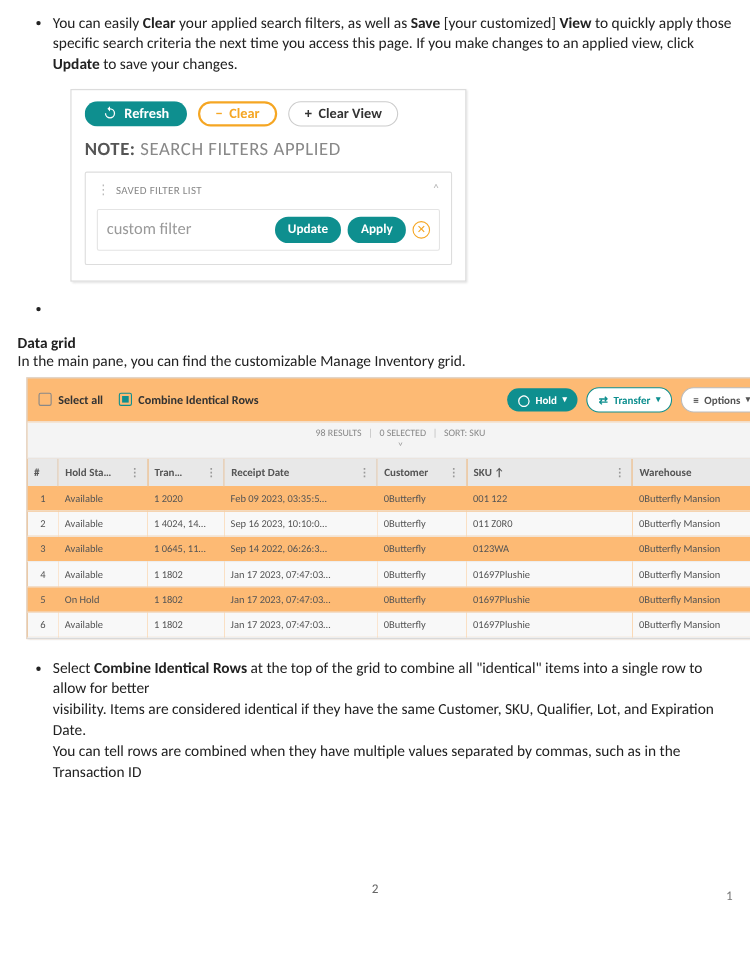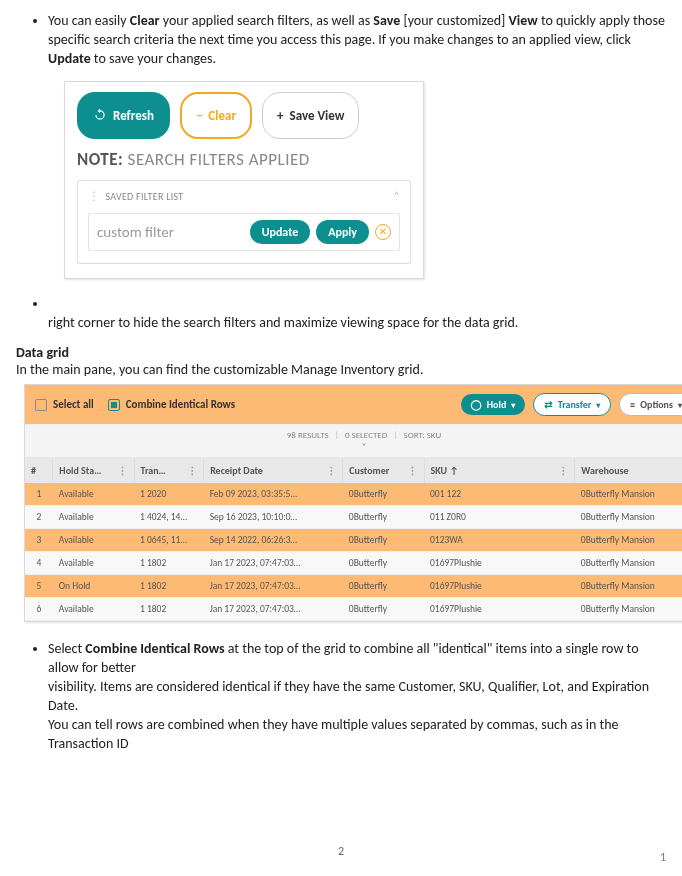--- a/index.html
+++ b/index.html
@@ -21,21 +21,21 @@
     width: 360px;
     margin: 8px 0 16px 48px;
     padding: 10px 12px 14px 12px;
     background: #fff;
     box-shadow: 1px 1px 2px rgba(0,0,0,.12);
   }
   .btn-row { display: flex; gap: 10px; margin-bottom: 10px; }
   .pill {
     display: inline-flex; align-items: center; gap: 6px;
     border-radius: 18px; font-weight: 700; font-size: 13px;
-    padding: 14px 14px; cursor: pointer; border: 2px solid transparent;
+    padding: 2px 14px; cursor: pointer; border: 2px solid transparent;
   }
   .pill.teal { background: #0e8f8f; color: #fff; }
   .pill.orange-outline { background: #fff; border-color: #f5a623; color: #f5a623; }
   .pill.plain { background: #fff; border: 1px solid #ccc; color: #333; font-weight: 700; }
   .pill svg { width: 14px; height: 14px; }
   .note-line { font-size: 17px; letter-spacing: .5px; color: #888; margin-bottom: 10px; }
   .note-line .n { font-weight: 700; color: #555; }
   .saved-box {
     border: 1px solid #ddd; border-radius: 2px; padding: 8px 10px 12px 10px;
   }
@@ -122,21 +122,21 @@
           <path fill="#fff" d="M12 4V1L8 5l4 4V6a6 6 0 1 1-6 6H4a8 8 0 1 0 8-8z"></path>
         </svg>
       <span>Refresh</span>
     </div>
     <div class="pill orange-outline">
       <span>−</span>
       <span>Clear</span>
     </div>
     <div class="pill plain">
       <span>+</span>
-      <span>Save View</span>
+      <span>Clear View</span>
     </div>
   </div>
   <div class="note-line">
     <span class="n">NOTE:</span>
     <span>SEARCH FILTERS APPLIED</span>
   </div>
   <div class="saved-box">
     <div class="saved-header">
       <span><span class="grip">⋮</span>&nbsp; <span>SAVED FILTER LIST</span></span>
       <span class="chev">˄</span>
@@ -146,21 +146,20 @@
       <span class="mini-pill">Update</span>
       <span class="mini-pill">Apply</span>
       <span class="x-circle">✕</span>
     </div>
   </div>
 </div>
 
 <ul class="doc-list">
   <li>
     <br>
-    <span>right corner to hide the search filters and maximize viewing space for the data grid.</span>
   </li>
 </ul>
 
 <div class="sec-head">Data grid</div>
 <div class="sec-sub">In the main pane, you can find the customizable Manage Inventory grid.</div>
 
 <div class="grid-wrap">
   <div class="grid-top">
     <div class="grid-left">
       <span style="display:inline-flex;align-items:center;gap:6px;">

